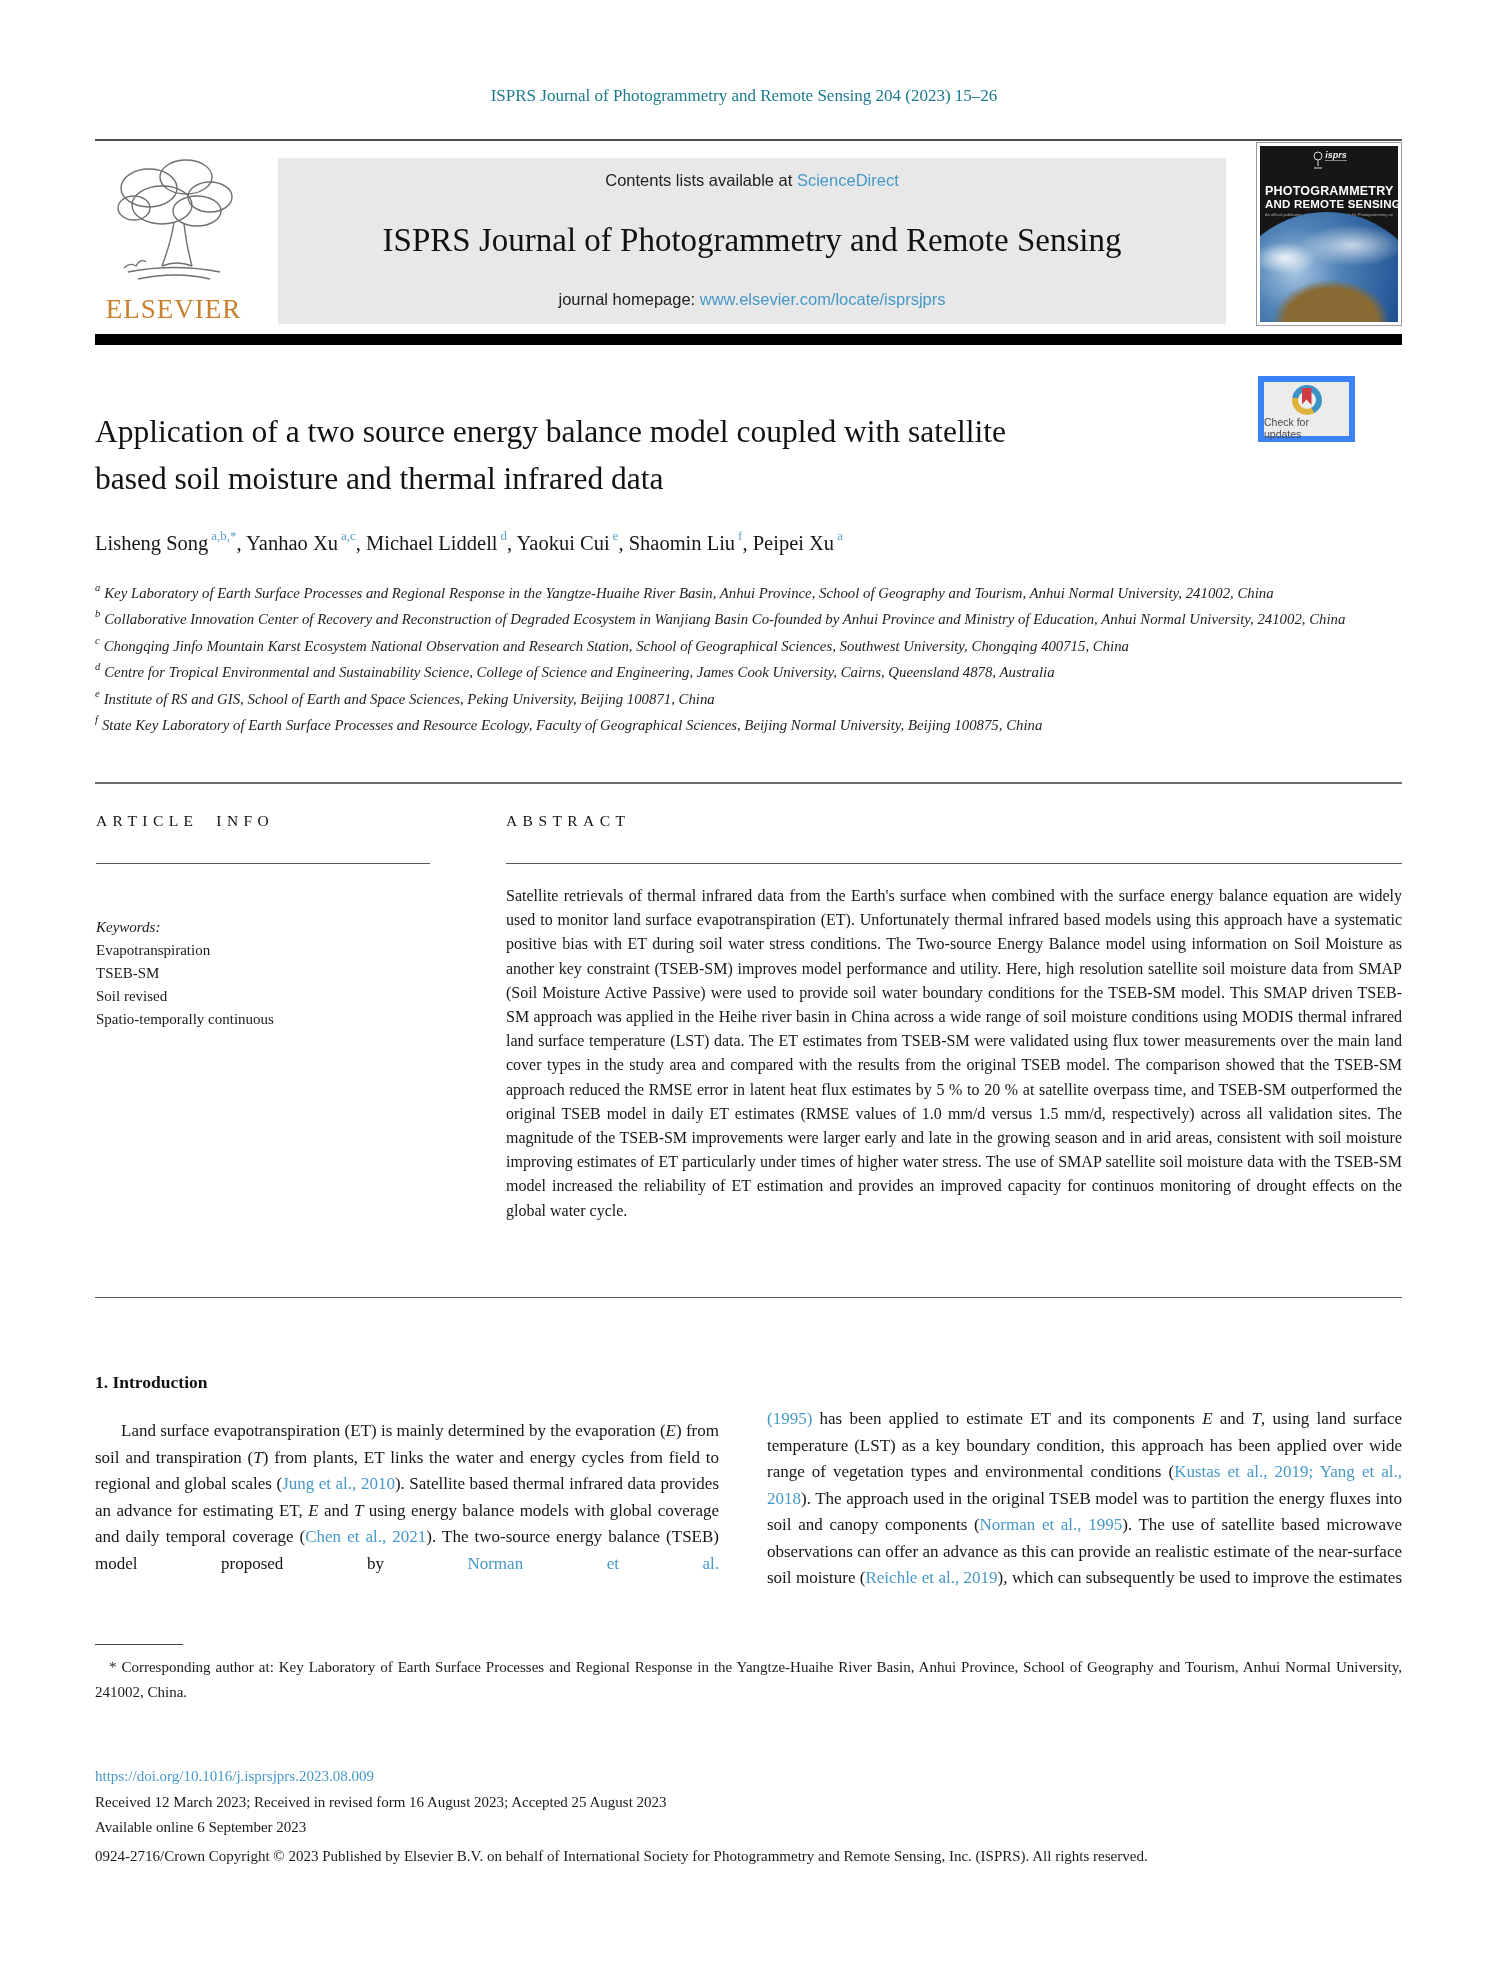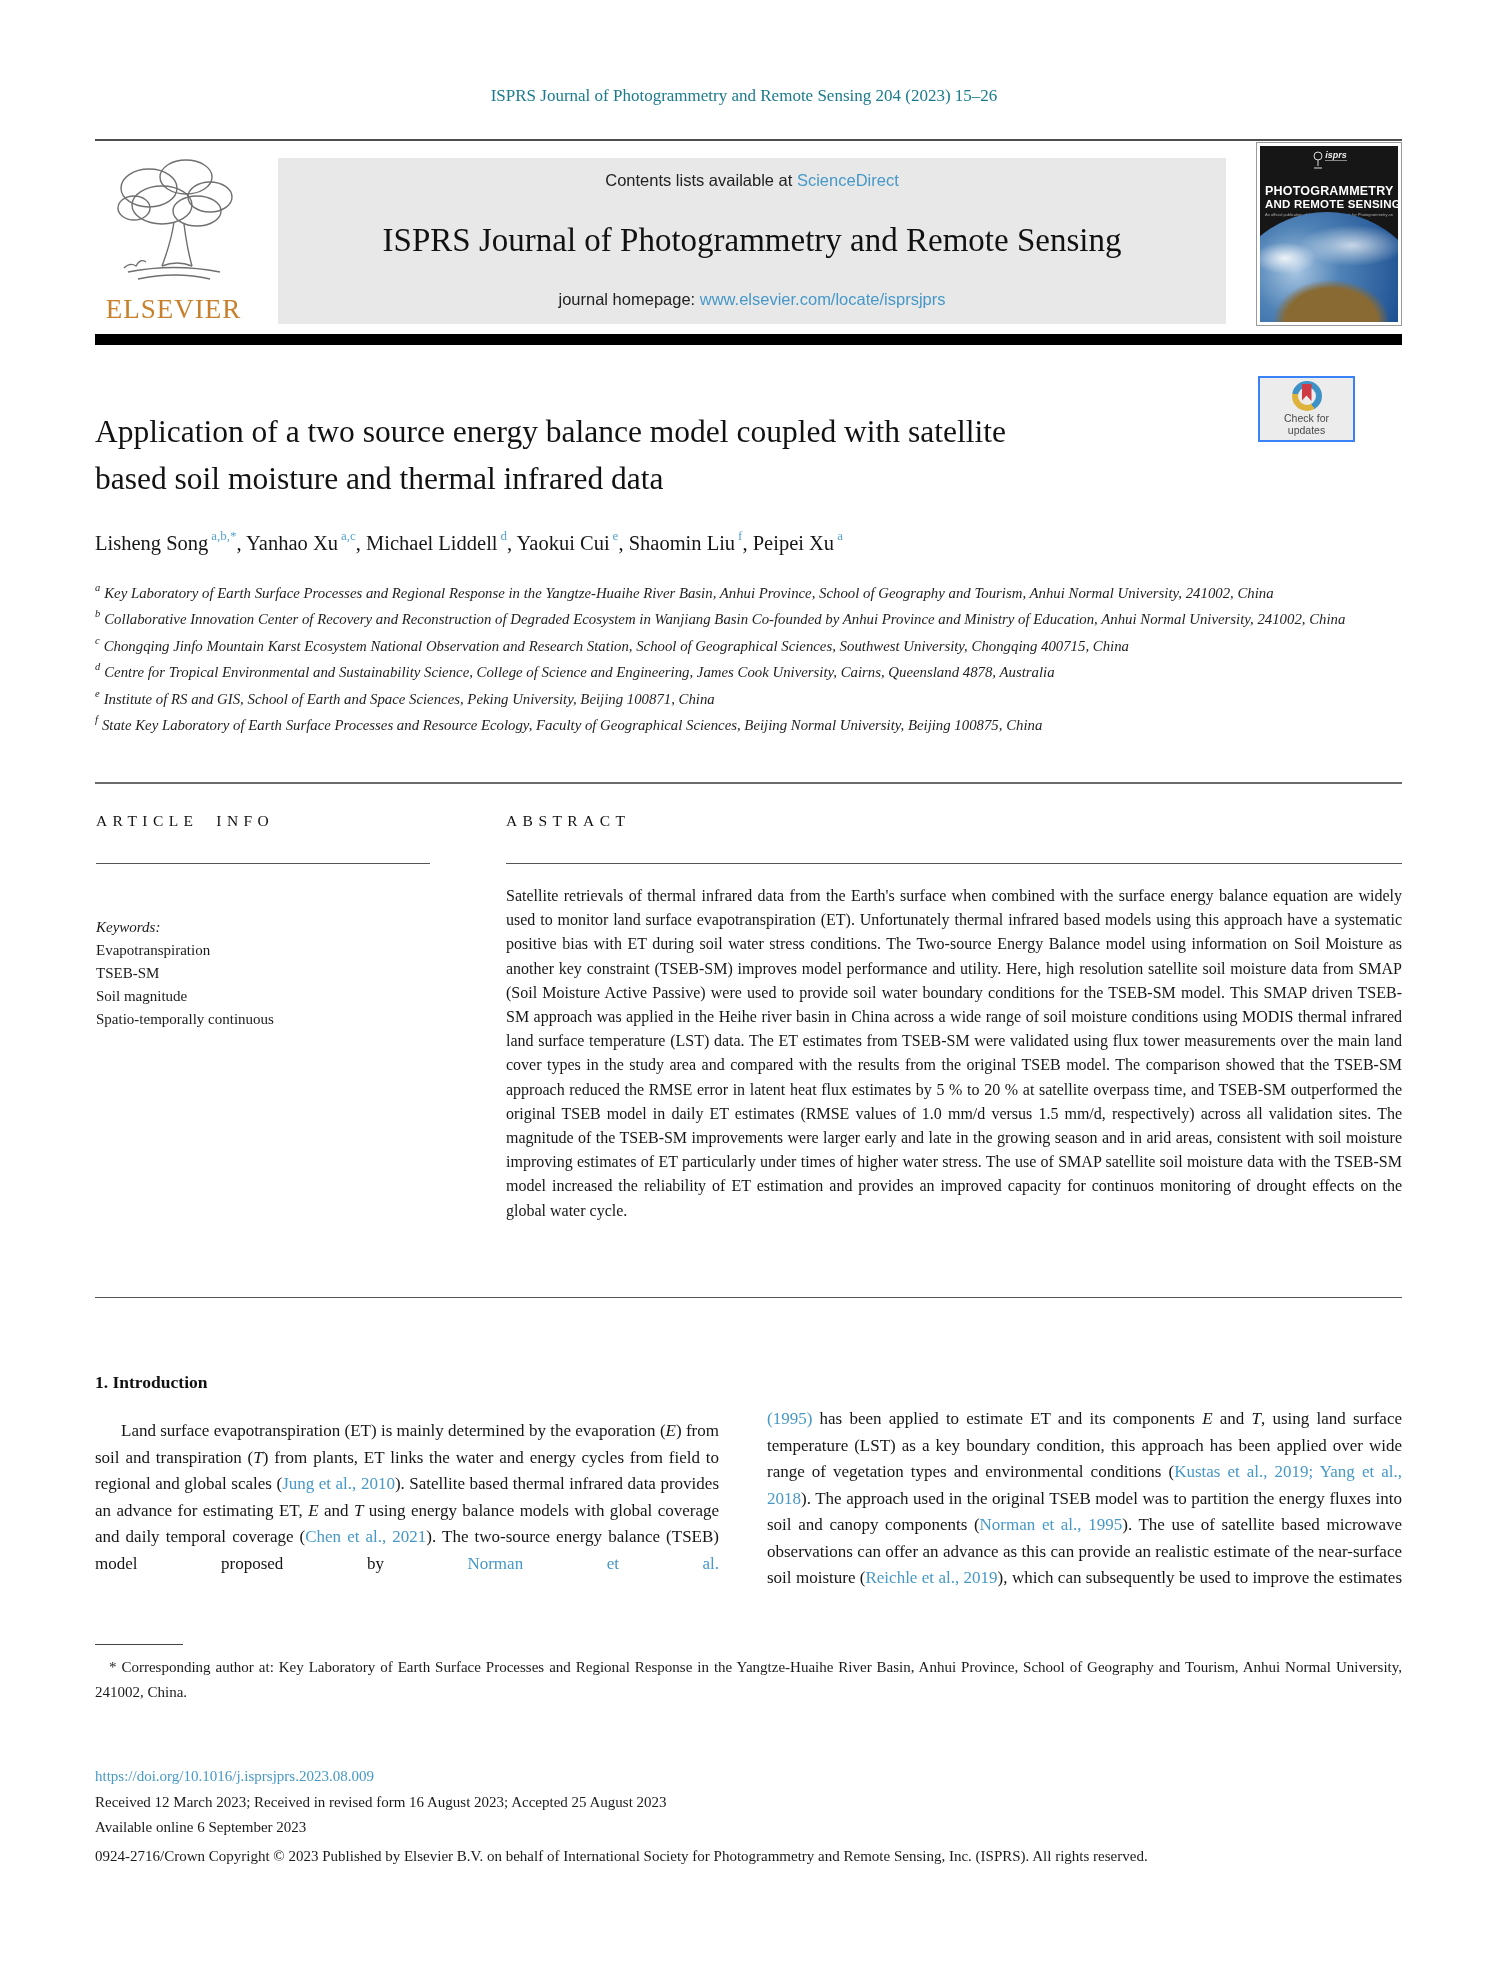--- a/index.html
+++ b/index.html
@@ -48,21 +48,21 @@
       radial-gradient(ellipse 20% 10% at 30% 22%, rgba(255,255,255,.85), rgba(255,255,255,0) 75%),
       radial-gradient(ellipse 34% 13% at 62% 16%, rgba(255,255,255,.7), rgba(255,255,255,0) 75%),
       radial-gradient(ellipse 42% 30% at 52% 52%, #8a6a33 0 52%, rgba(138,106,51,0) 66%),
       radial-gradient(circle at 35% 28%, #a8c6e2 0%, #4f82b6 22%, #1e5192 55%, #0c2c5c 85%, #08204a 100%);}
 
   
   .black-bar{top:334px;left:95px;width:1307px;height:11px;background:#000;}
 
   
   .check-badge{top:376px;left:1258px;width:97px;height:66px;background:#ececec;
-               border:2px solid #3b82f6;box-sizing:border-box;text-align:center;cursor:pointer;}
+               border:6px solid #3b82f6;box-sizing:border-box;cursor:pointer;}
   .ring{position:relative;width:30px;height:30px;margin:3px auto 0;border-radius:50%;
         background:conic-gradient(from 150deg,#ddб33c 0deg,#ddb33c 130deg,#3e92c5 130deg,#3e92c5 360deg);}
   .ring-hole{position:absolute;left:6px;top:6px;width:18px;height:18px;border-radius:50%;background:#ececec;}
   .bookmark{position:absolute;left:10px;top:3px;width:10px;height:17px;background:#cf3a45;
             clip-path:polygon(0 0,100% 0,100% 100%,50% 68%,0 100%);}
   .check-txt{font-size:10.5px;line-height:11.5px;color:#4a4a4a;margin-top:2px;}
 
   
   .art-title{top:408px;left:95px;width:1200px;font-size:31.5px;line-height:47px;color:#121212;}
   .authors{top:530px;left:95px;width:1307px;font-size:20.5px;color:#161616;}
@@ -184,21 +184,21 @@
   </div>
 
   <div class="abs info-top-rule"></div>
 
   <div class="abs info-head spread">ARTICLE INFO</div>
   <div class="abs info-rule"></div>
   <div class="abs kw-block">
     <div class="it">Keywords:</div>
     <div>Evapotranspiration</div>
     <div>TSEB-SM</div>
-    <div>Soil magnitude</div>
+    <div>Soil revised</div>
     <div>Spatio-temporally continuous</div>
   </div>
 
   <div class="abs abs-head spread">ABSTRACT</div>
   <div class="abs abs-rule"></div>
   <div class="abs abs-text">Satellite retrievals of thermal infrared data from the Earth's surface when combined with the surface energy balance equation are widely used to monitor land surface evapotranspiration (ET). Unfortunately thermal infrared based models using this approach have a systematic positive bias with ET during soil water stress conditions. The Two-source Energy Balance model using information on Soil Moisture as another key constraint (TSEB-SM) improves model performance and utility. Here, high resolution satellite soil moisture data from SMAP (Soil Moisture Active Passive) were used to provide soil water boundary conditions for the TSEB-SM model. This SMAP driven TSEB-SM approach was applied in the Heihe river basin in China across a wide range of soil moisture conditions using MODIS thermal infrared land surface temperature (LST) data. The ET estimates from TSEB-SM were validated using flux tower measurements over the main land cover types in the study area and compared with the results from the original TSEB model. The comparison showed that the TSEB-SM approach reduced the RMSE error in latent heat flux estimates by 5 % to 20 % at satellite overpass time, and TSEB-SM outperformed the original TSEB model in daily ET estimates (RMSE values of 1.0 mm/d versus 1.5 mm/d, respectively) across all validation sites. The magnitude of the TSEB-SM improvements were larger early and late in the growing season and in arid areas, consistent with soil moisture improving estimates of ET particularly under times of higher water stress. The use of SMAP satellite soil moisture data with the TSEB-SM model increased the reliability of ET estimation and provides an improved capacity for continuos monitoring of drought effects on the global water cycle.</div>
 
   <div class="abs abs-bottom-rule"></div>
 
   <div class="abs sec-head">1. Introduction</div>

